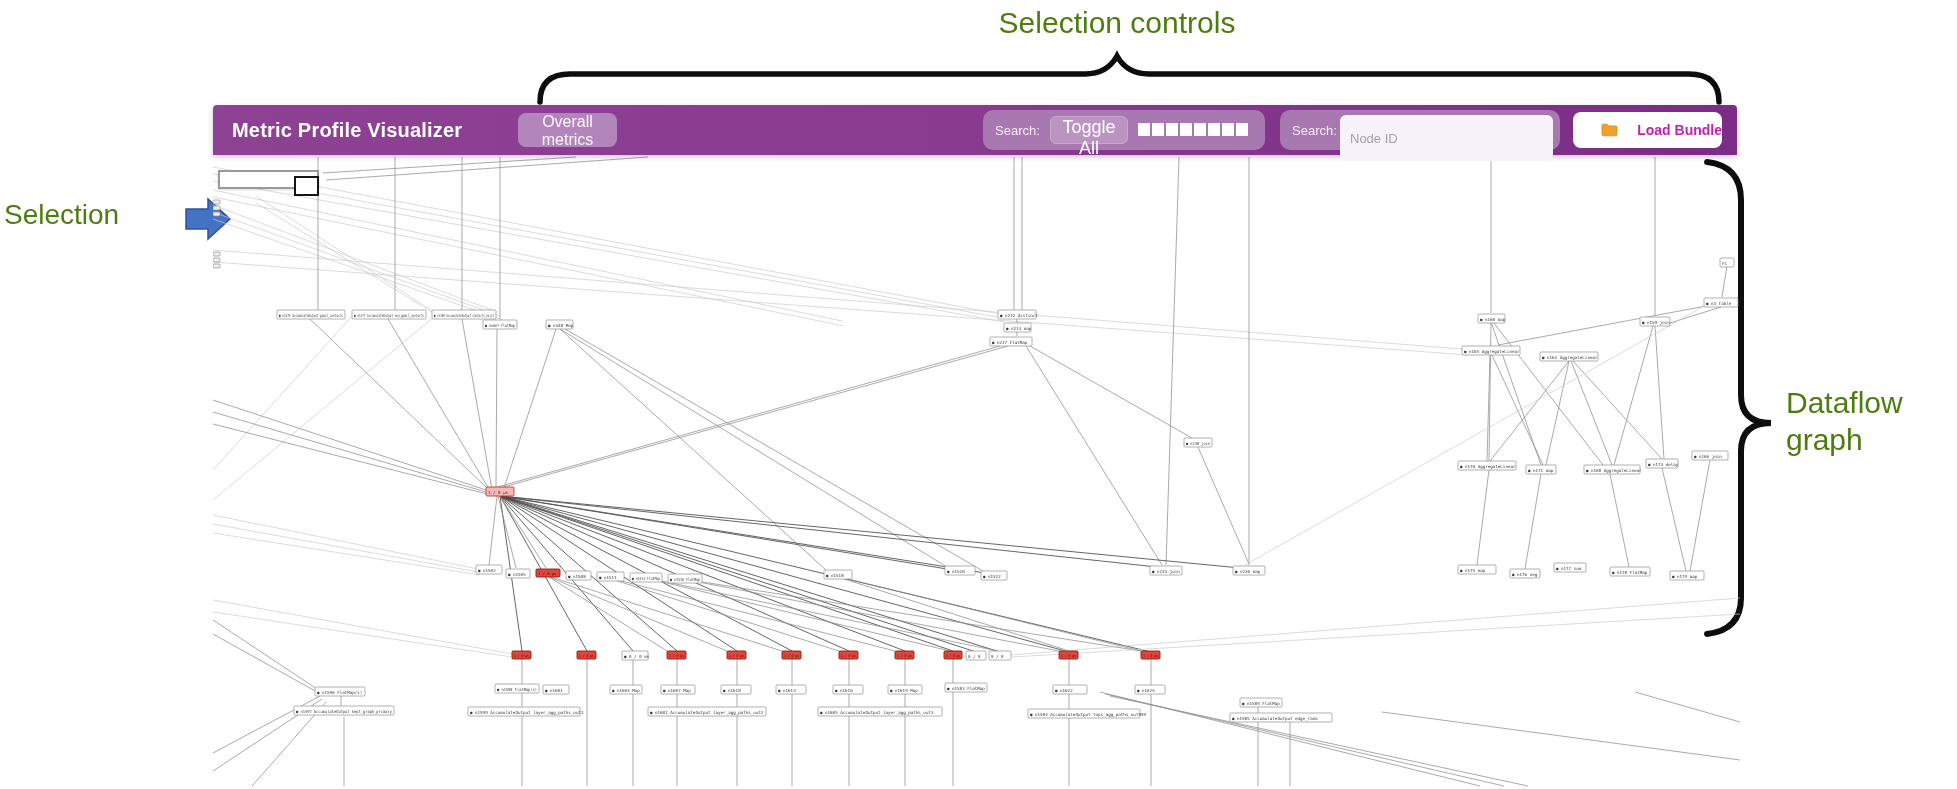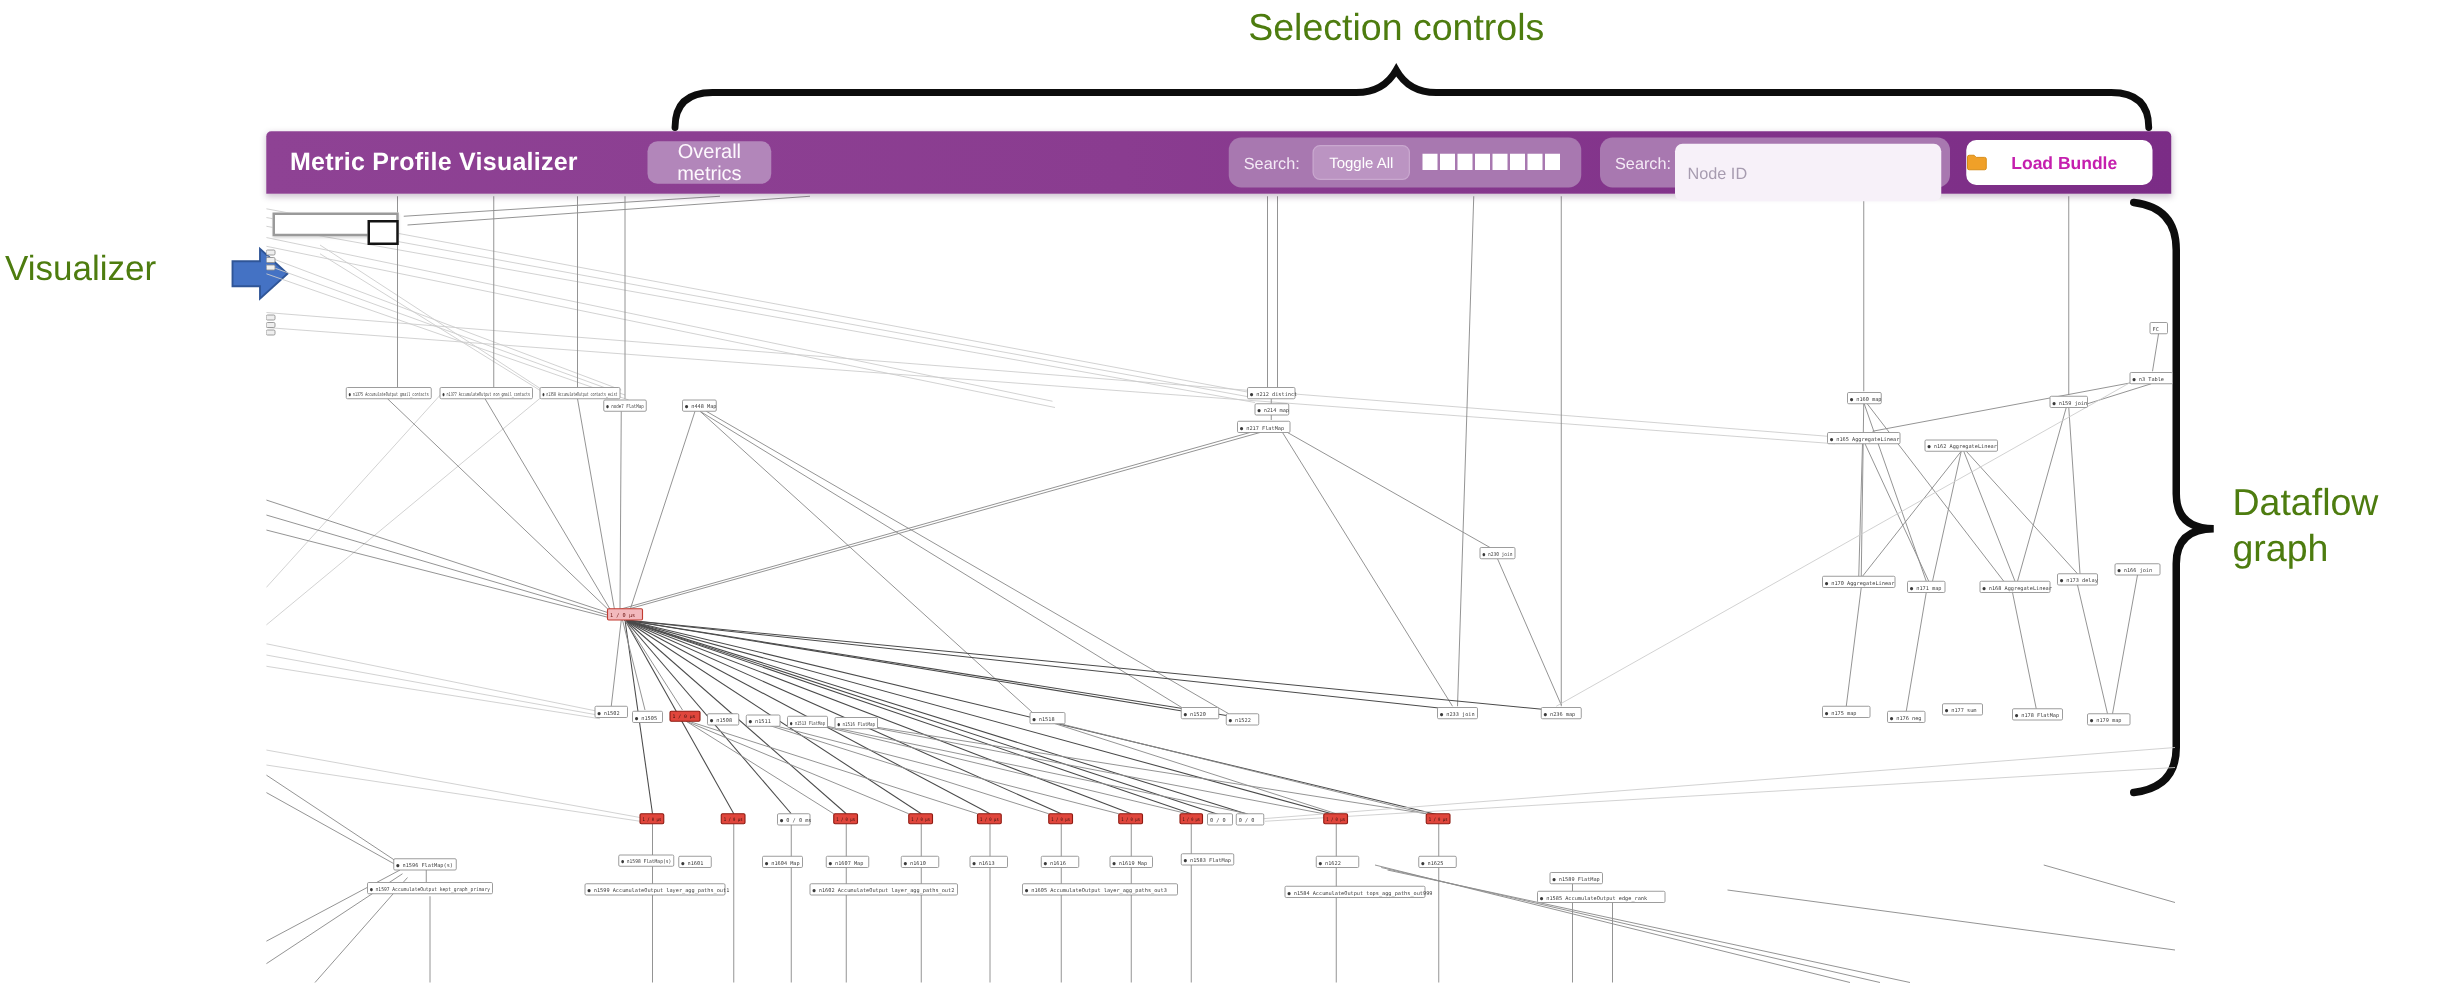--- a/index.html
+++ b/index.html
@@ -33,51 +33,51 @@
   .metric-pill { position:absolute; left:10px; top:7px; height:26px; padding:0 8px;
     background:#ece7ee; border-radius:6px; color:#151515; font-size:13px; font-weight:bold;
     display:flex; align-items:center; }
   .metric-select { position:absolute; left:69px; top:6px; width:262px; height:28px;
     background:#fbf8fd; border:none; border-radius:6px; font-size:13px; color:#222;
     font-family:inherit; padding:0 24px 0 10px; appearance:none; -webkit-appearance:none; }
   .chev { position:absolute; left:312px; top:16px; width:8px; height:8px;
     border-right:1.6px solid #444; border-bottom:1.6px solid #444; transform:rotate(45deg); pointer-events:none; }
   .grp-label { color:#f4eaf6; font-size:13px; margin-left:12px; }
   .toggle-all { position:absolute; left:67px; top:6px; width:78px; height:28px;
-    background:#bb94c2; border:1px solid #c9a8cf; border-radius:6px; color:#fff; font-size:12px;
+    background:#bb94c2; border:1px solid #c9a8cf; border-radius:6px; color:#fff; font-size:18px;
     font-family:inherit; cursor:pointer; }
   .worker-row { position:absolute; left:155px; top:13px; display:flex; gap:2px; }
   .worker-sq { width:12px; height:13px; background:#fff; border:none; display:inline-block; cursor:pointer; }
   .search-input { position:absolute; left:60px; top:5px; width:213px; height:46px;
     background:#f7f1f9; border:none; border-radius:6px; padding:0 10px; font-size:13px;
     font-family:inherit; color:#333; }
   .search-input::placeholder { color:#a79cb0; }
   .load-bundle { position:absolute; left:1360px; top:7px; width:149px; height:36px;
     background:#ffffff; border:none; border-radius:8px; display:flex; align-items:center;
-    justify-content:flex-start; gap:19px; cursor:pointer; }
+    justify-content:flex-end; gap:19px; cursor:pointer; }
   .load-bundle span { color:#c51fae; font-size:14px; font-weight:bold; font-family:inherit; }
   
   #graph-svg { position:absolute; left:213px; top:155px; z-index:1; }
   .minimap-outer { position:absolute; left:218px; top:170px; width:101px; height:19px;
     background:#fff; border:2px solid #9a9a9a; box-shadow:0 1px 2px rgba(0,0,0,.15); z-index:3; }
   .minimap-view { position:absolute; left:294px; top:176px; width:25px; height:20px;
     background:#fff; border:2.5px solid #141414; z-index:4; cursor:move; }
 </style>
 </head>
 <body>
 
 <div class="stage">
 
   <div class="anno-text" id="sel-label">Selection controls</div>
 
   <svg class="anno-svg" style="left:530px; top:44px;" width="1200" height="64">
     <path d="M10,58 Q10,30 40,30 L555,30 Q577,30 587,12 Q597,30 619,30 L1159,30 Q1189,30 1189,58" fill="none" stroke="#0d0d0d" stroke-width="5.5" stroke-linecap="round"></path>
   </svg>
 
-  <div class="anno-text" id="nav-label">Visualizer</div>
+  <div class="anno-text" id="nav-label">Selection</div>
 
   <svg class="anno-svg" style="left:184px; top:196px;" width="50" height="47">
     <polygon points="2,13 24,13 24,3 46,23 24,43 24,33 2,33" fill="#4472c4" stroke="#2f5597" stroke-width="1.5"></polygon>
   </svg>
 
   <svg class="anno-svg" style="left:1700px; top:156px;" width="85" height="484">
     <path d="M7,6 Q41,10 41,44 L41,239 Q41,267 71,267 Q41,267 41,295 L41,442 Q41,474 7,478" fill="none" stroke="#0d0d0d" stroke-width="6" stroke-linecap="round"></path>
   </svg>
 
   <div class="anno-text" id="flow-label">Dataflow graph</div>

